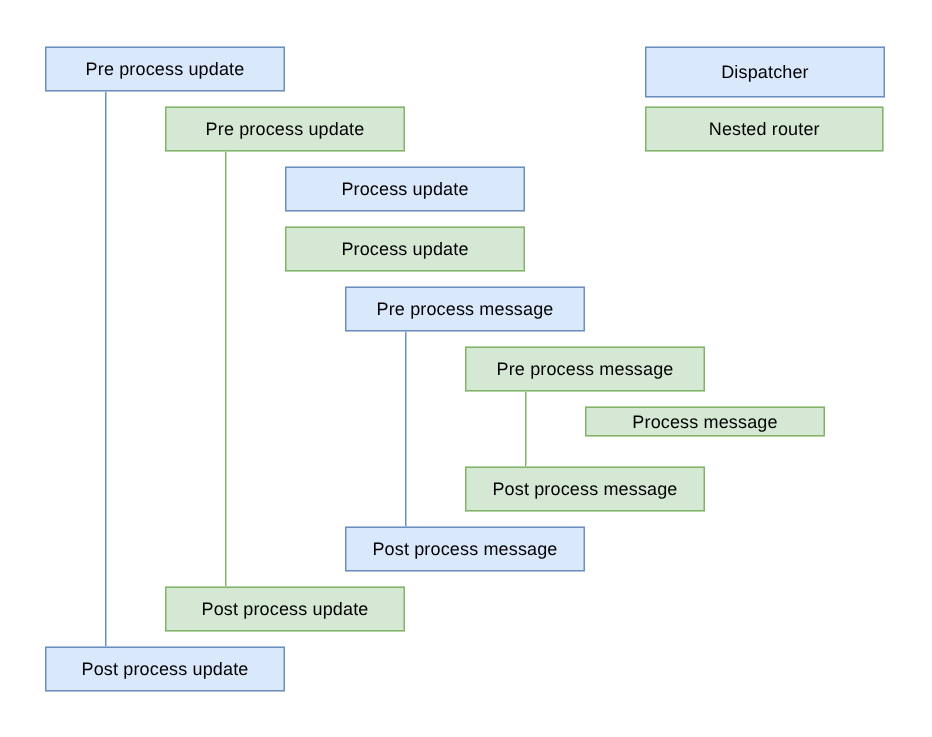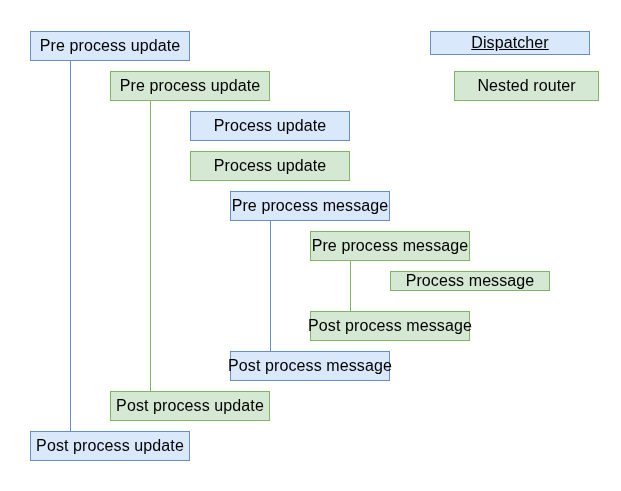--- a/index.html
+++ b/index.html
@@ -18,21 +18,21 @@
     height: 491px;
     background: #ffffff;
     overflow: hidden;
   }
   .node {
     position: absolute;
     box-sizing: border-box;
     display: flex;
     align-items: center;
     justify-content: center;
-    font-size: 16px;
+    font-size: 12px;
     line-height: 1;
     color: #000000;
     border-width: 1px;
     border-style: solid;
     text-align: center;
     white-space: nowrap;
     letter-spacing: 0.1px;
   }
   .node.blue {
     background: #dae8fc;
@@ -67,16 +67,16 @@
       <div class="node green" style="left: 190px; top: 151px; width: 160px; height: 30px;">Process update</div>
       <div class="node blue" style="left: 230px; top: 191px; width: 160px; height: 30px;">Pre process message</div>
       <div class="node green" style="left: 310px; top: 231px; width: 160px; height: 30px;">Pre process message</div>
       <div class="node green" style="left: 390px; top: 271px; width: 160px; height: 20px;">Process message</div>
       <div class="node green" style="left: 310px; top: 311px; width: 160px; height: 30px;">Post process message</div>
       <div class="node blue" style="left: 230px; top: 351px; width: 160px; height: 30px;">Post process message</div>
       <div class="node green" style="left: 110px; top: 391px; width: 160px; height: 30px;">Post process update</div>
       <div class="node blue" style="left: 30px; top: 431px; width: 160px; height: 30px;">Post process update</div>
     </div>
   <div id="legend-layer" class="legend-group">
-      <div class="node blue" style="left: 430px; top: 31px; width: 160px; height: 24px; text-decoration: underline;">Dispatcher</div>
-      <div class="node green" style="left: 454px; top: 71px; width: 145px; height: 30px;">Nested router</div>
+      <div class="node blue" style="left: 430px; top: 31px; width: 160px; height: 34px;">Dispatcher</div>
+      <div class="node green" style="left: 430px; top: 71px; width: 159px; height: 30px;">Nested router</div>
     </div>
 </div>
 
 </body></html>

